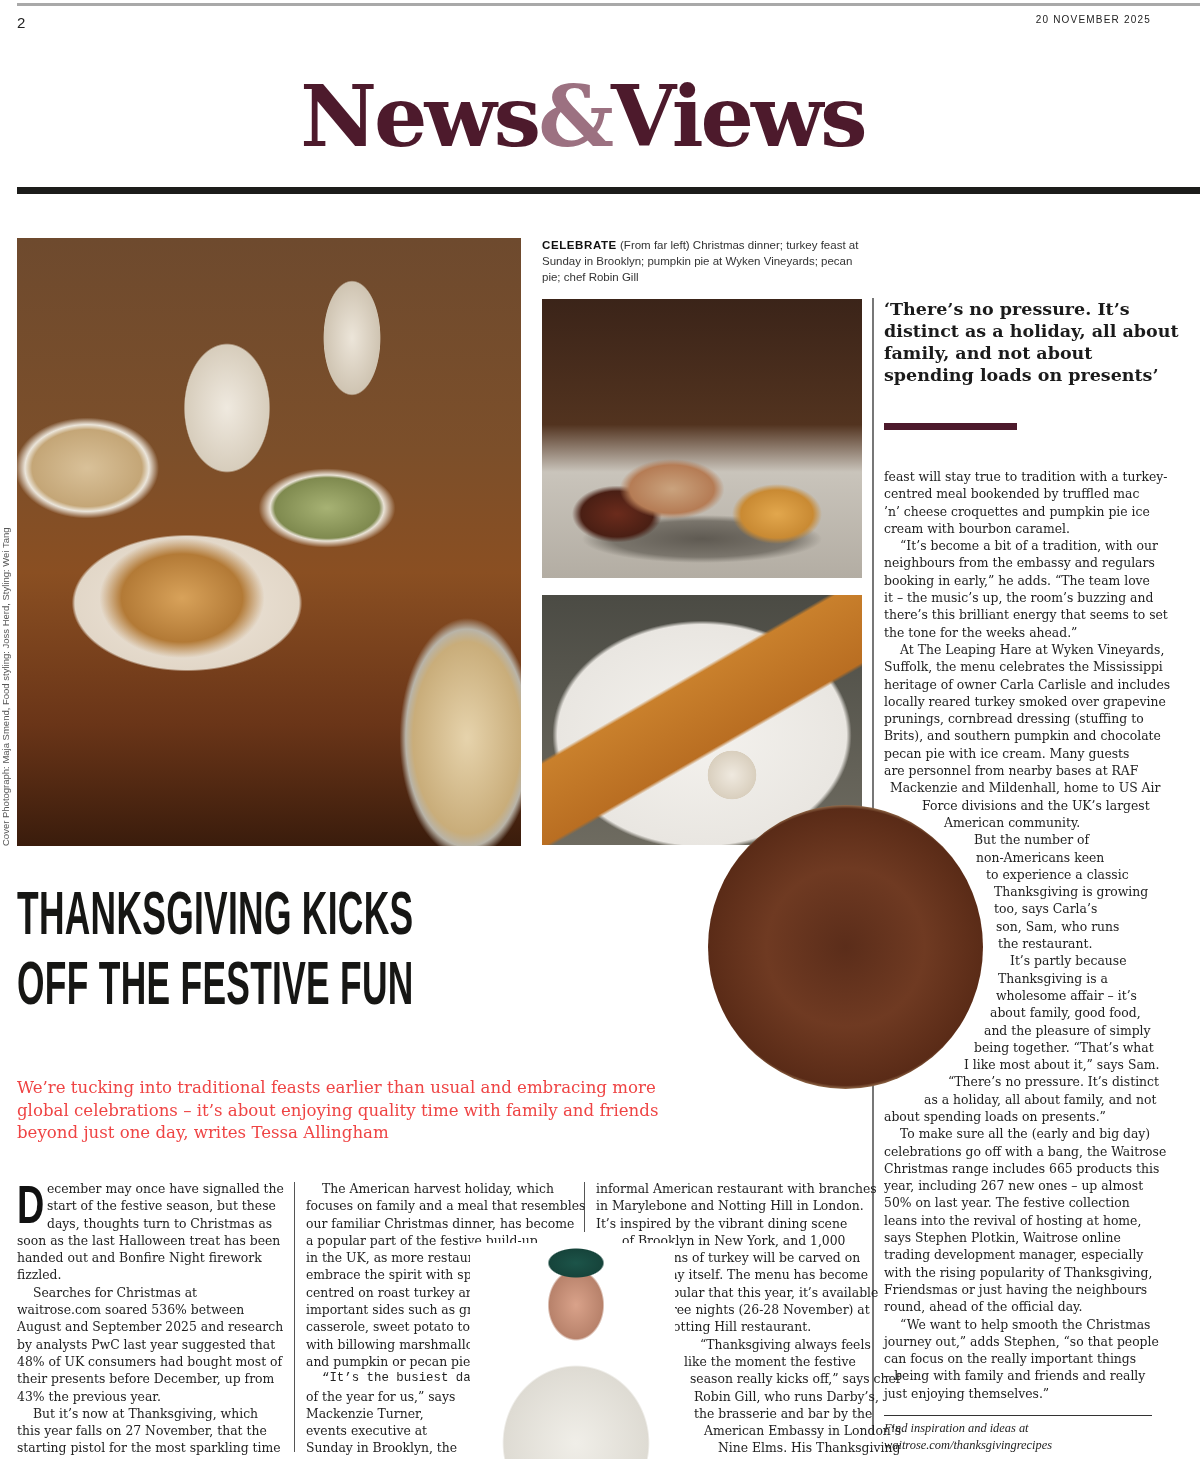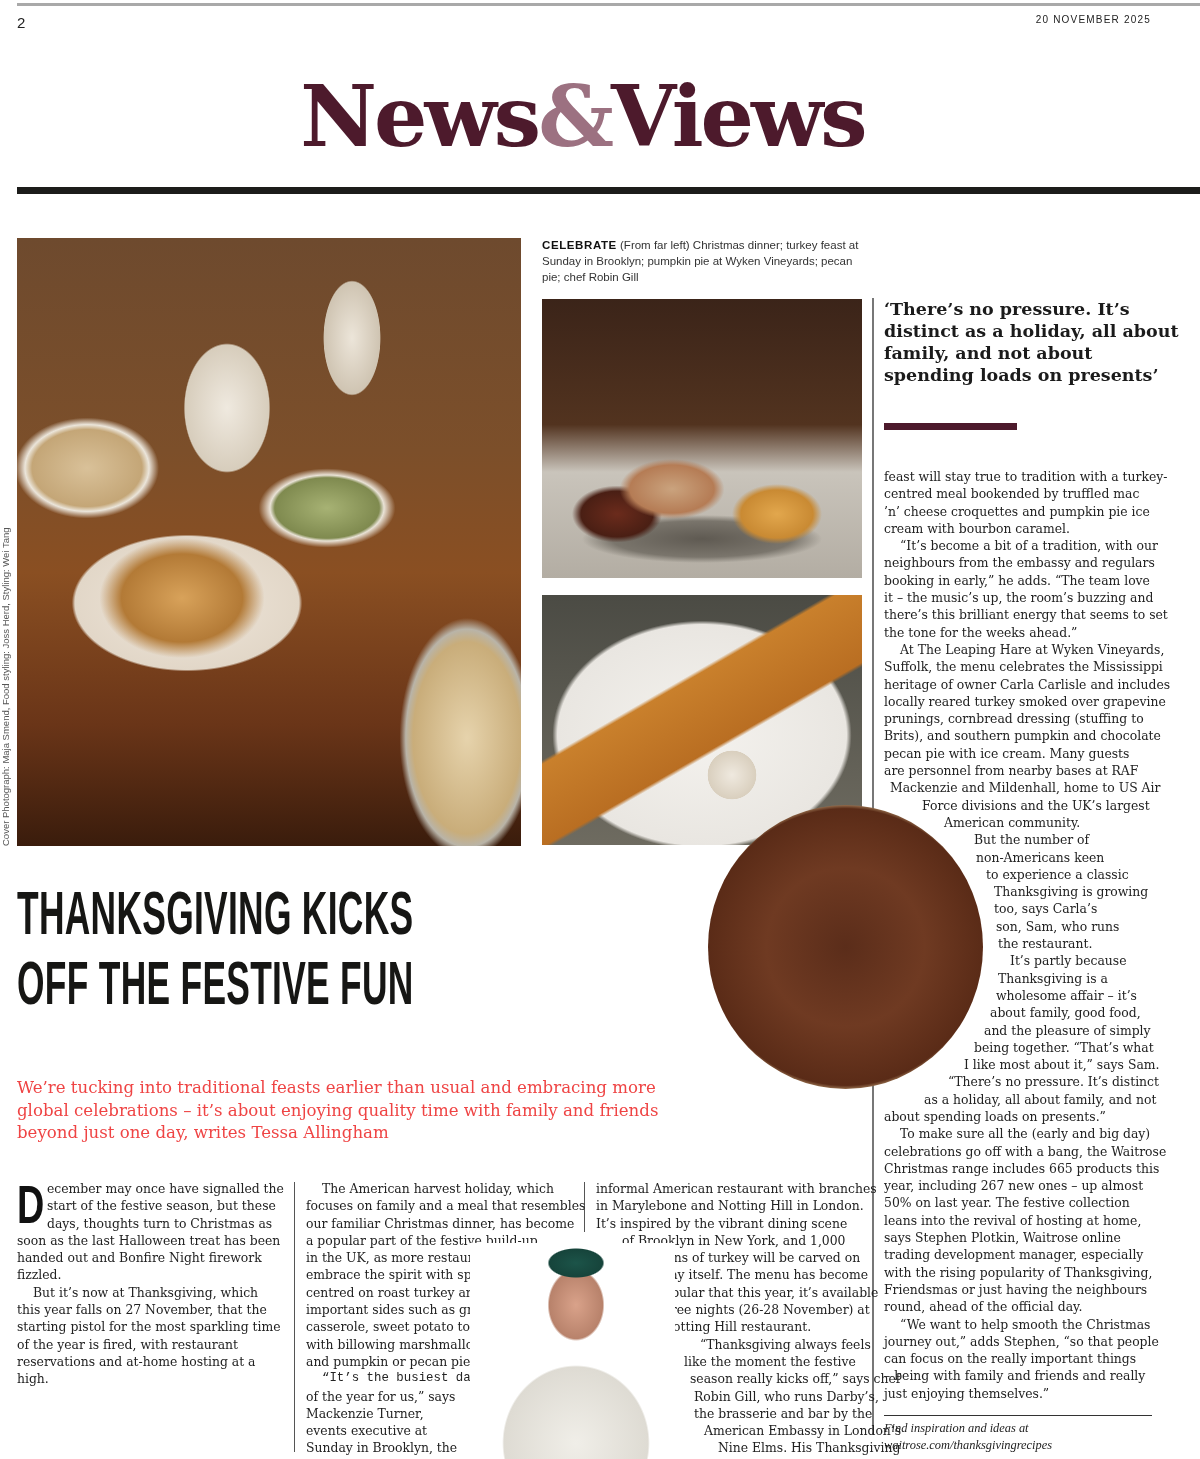--- a/index.html
+++ b/index.html
@@ -177,20 +177,21 @@
 <div class="photo photo-pecan" title="Pecan pie"></div>
 
 <div class="headline">
   <div>THANKSGIVING KICKS</div>
   <div>OFF THE FESTIVE FUN</div>
 </div>
 <div class="standfirst">We’re tucking into traditional feasts earlier than usual and embracing more global celebrations – it’s about enjoying quality time with family and friends beyond just one day, writes Tessa Allingham</div>
 
 <div class="body-col col1">
   <p class="first"><span class="dropcap">D</span><span>ecember may once have signalled the start of the festive season, but these days, thoughts turn to Christmas as soon as the last Halloween treat has been handed out and Bonfire Night firework fizzled.</span></p>
+  <p>Searches for Christmas at waitrose.com soared 536% between August and September 2025 and research by analysts PwC last year suggested that 48% of UK consumers had bought most of their presents before December, up from 43% the previous year.</p>
   <p>But it’s now at Thanksgiving, which this year falls on 27 November, that the starting pistol for the most sparkling time of the year is fired, with restaurant reservations and at-home hosting at a high.</p>
 </div>
 <div class="col-rule rule-a"></div>
 <div class="col-rule rule-b"></div>
 
 <div class="body-col col2" id="col2">
     <span class="line" style="padding-left: 16px;">The American harvest holiday, which</span>
     <span class="line">focuses on family and a meal that resembles</span>
     <span class="line">our familiar Christmas dinner, has become</span>
     <span class="line">a popular part of the festive build-up</span>

